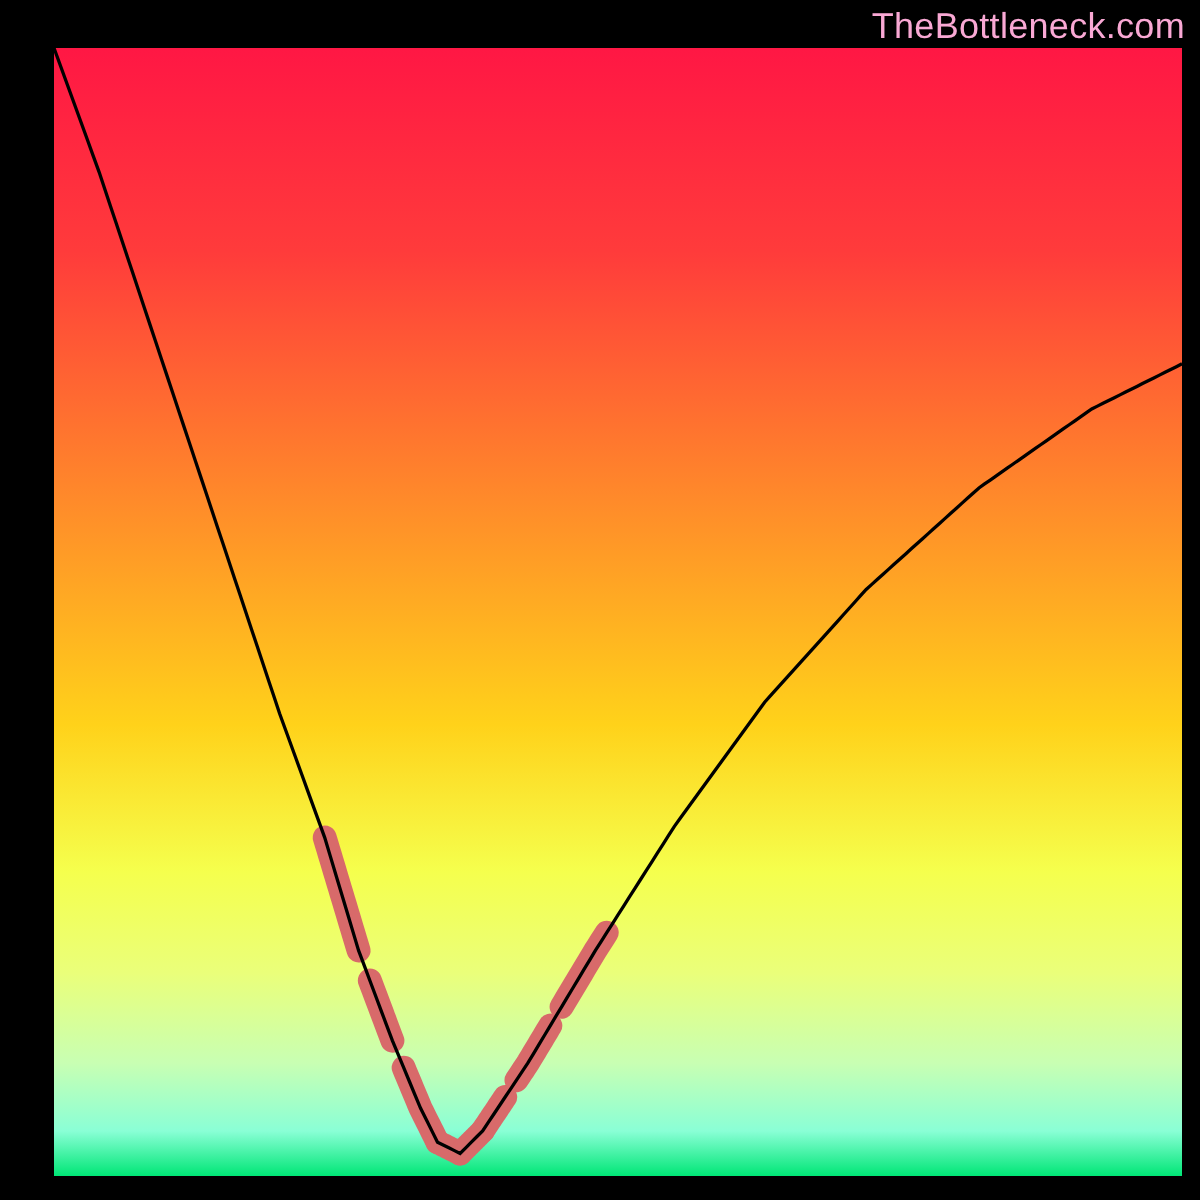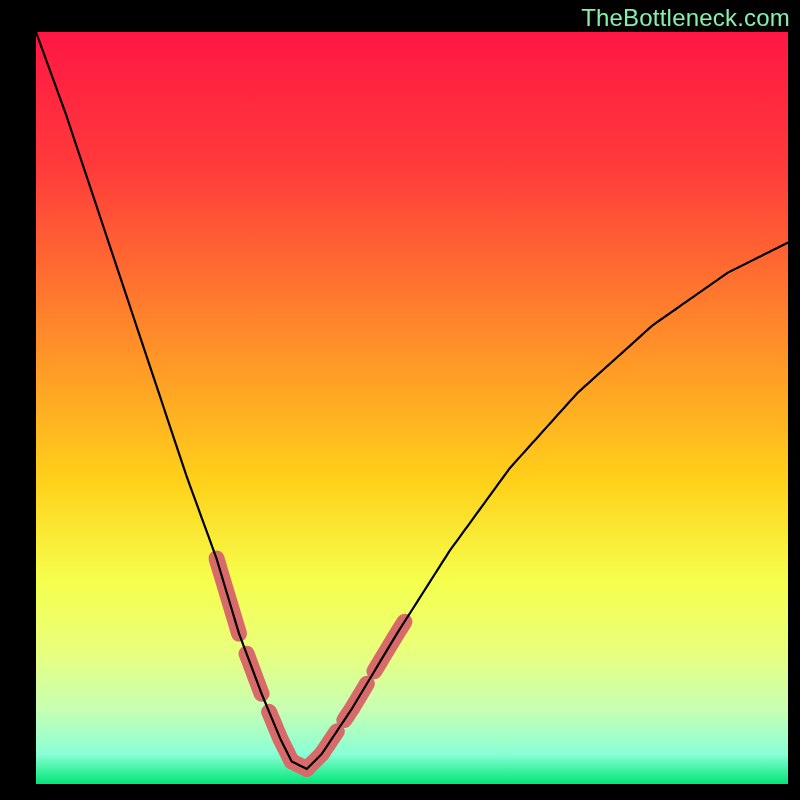--- a/index.html
+++ b/index.html
@@ -14,21 +14,21 @@
   }
   .canvas-wrap {
     position: absolute;
     left: 0; top: 0;
     width: 800px; height: 800px;
   }
   .watermark {
     position: absolute;
     top: 4px;
     right: 10px;
-    color: #86efac;
+    color: #f9a8d4;
     font-size: 24px;
     font-weight: 500;
     letter-spacing: 0.2px;
     user-select: none;
   }
   svg { display: block; }
 </style>
 </head>
 <body>
 

